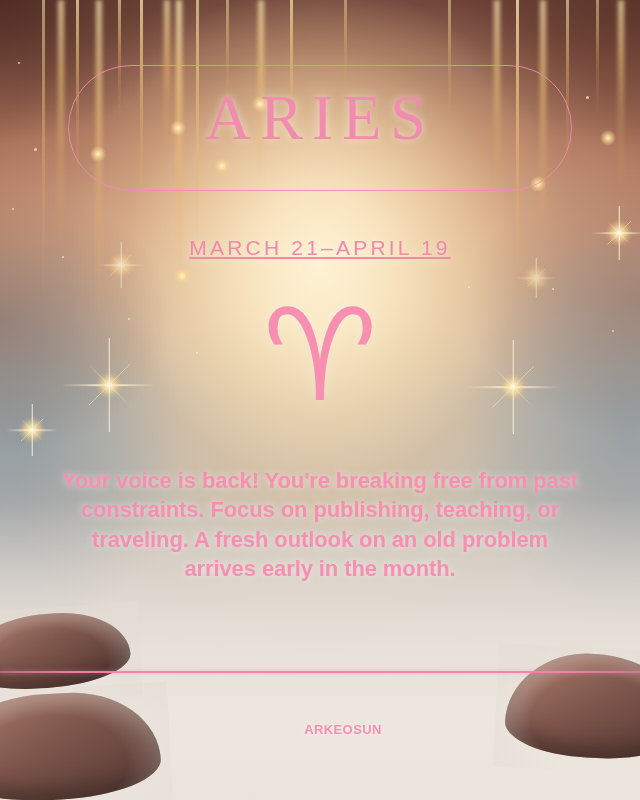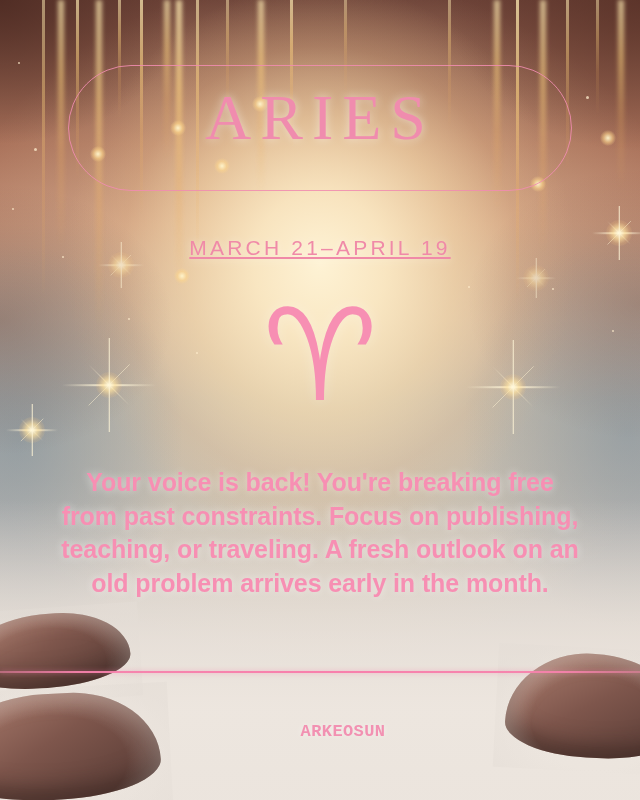--- a/index.html
+++ b/index.html
@@ -166,21 +166,21 @@
     font-family:"DejaVu Sans", sans-serif;
     font-size:128px;
     line-height:1;
     color:#f78fb3;
     text-shadow:0 0 14px rgba(255,255,255,0.30);
   }
 
   .body-copy{
     position:absolute;left:56px;right:56px;top:466px;
     text-align:center;
-    font-size:25px;
+    font-size:22px;
     font-weight:bold;
     line-height:1.34;
     letter-spacing:-0.1px;
     color:#f78fb3;
     text-shadow:0 0 9px rgba(255,255,255,0.55);
   }
 
   .divider{
     position:absolute;left:0;right:0;top:671px;height:2px;
     background:linear-gradient(to right,
@@ -188,22 +188,22 @@
       rgba(246,130,172,0.95) 12%,
       rgba(248,128,172,1) 50%,
       rgba(246,130,172,0.95) 88%,
       rgba(243,132,170,0.55) 100%);
     box-shadow:0 0 5px rgba(246,130,172,0.55);
   }
 
   .brand{
     position:absolute;left:0;right:0;top:722px;
     text-align:center;
-    font-family:Liberation Mono, monospace;
-    font-size:17px;
+    font-family:Liberation Sans, sans-serif;
+    font-size:13px;
     font-weight:bold;
     letter-spacing:0.4px;
     color:#f291b2;
     text-shadow:0 0 6px rgba(255,255,255,0.5);
     margin-left:46px;
   }
 
   
   .rock{position:absolute;}
   .rock-body{

